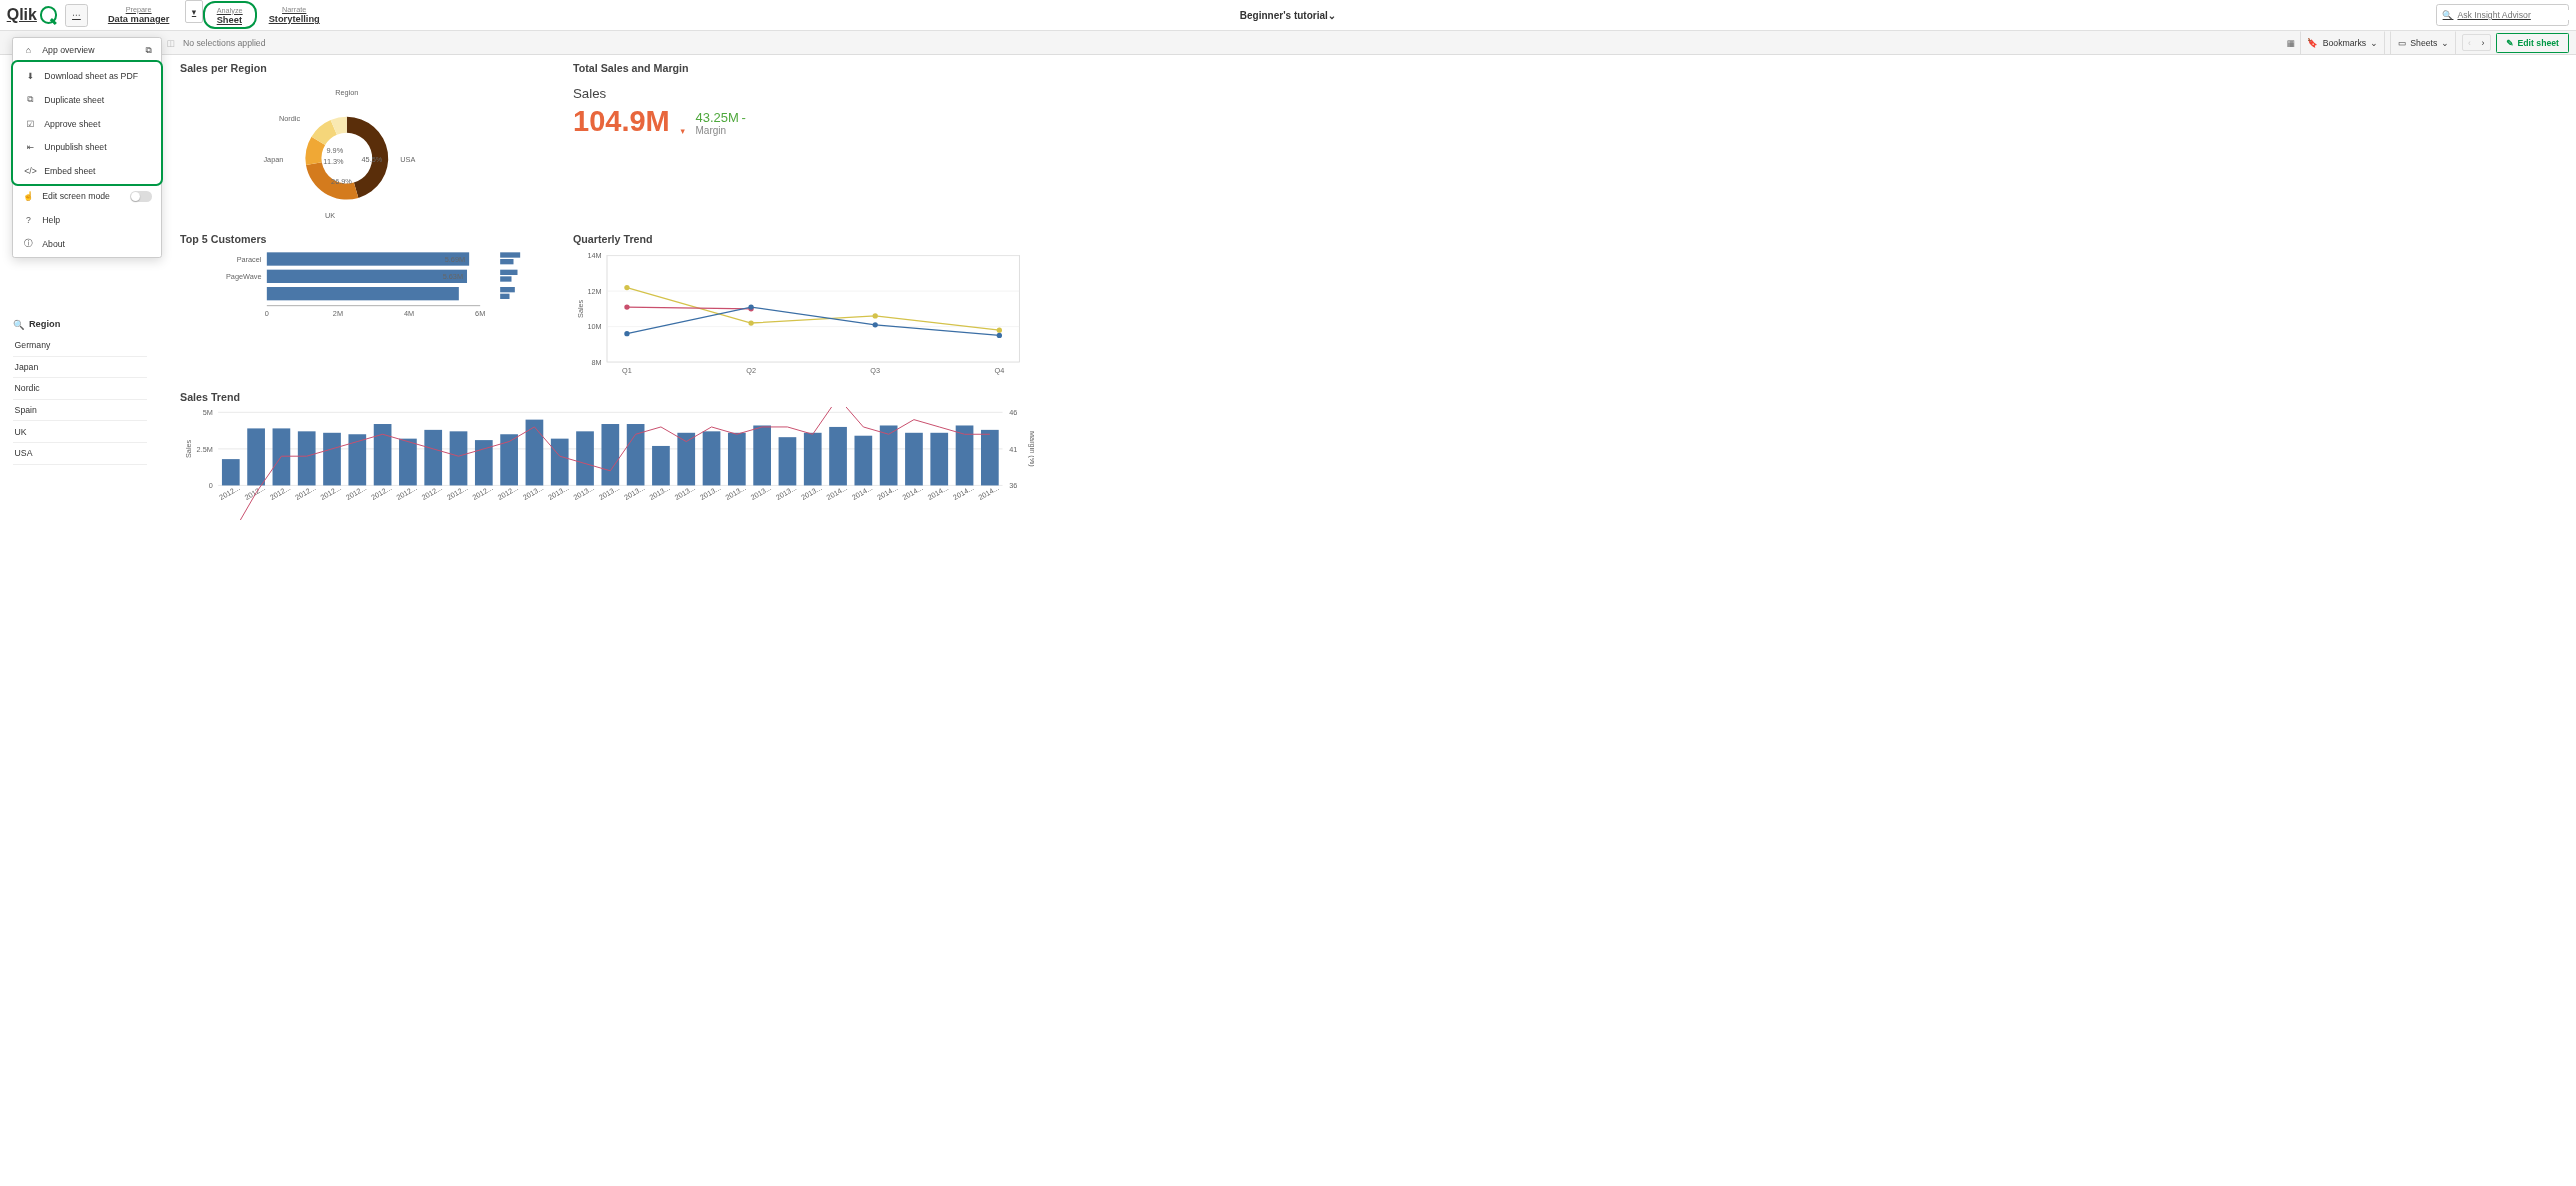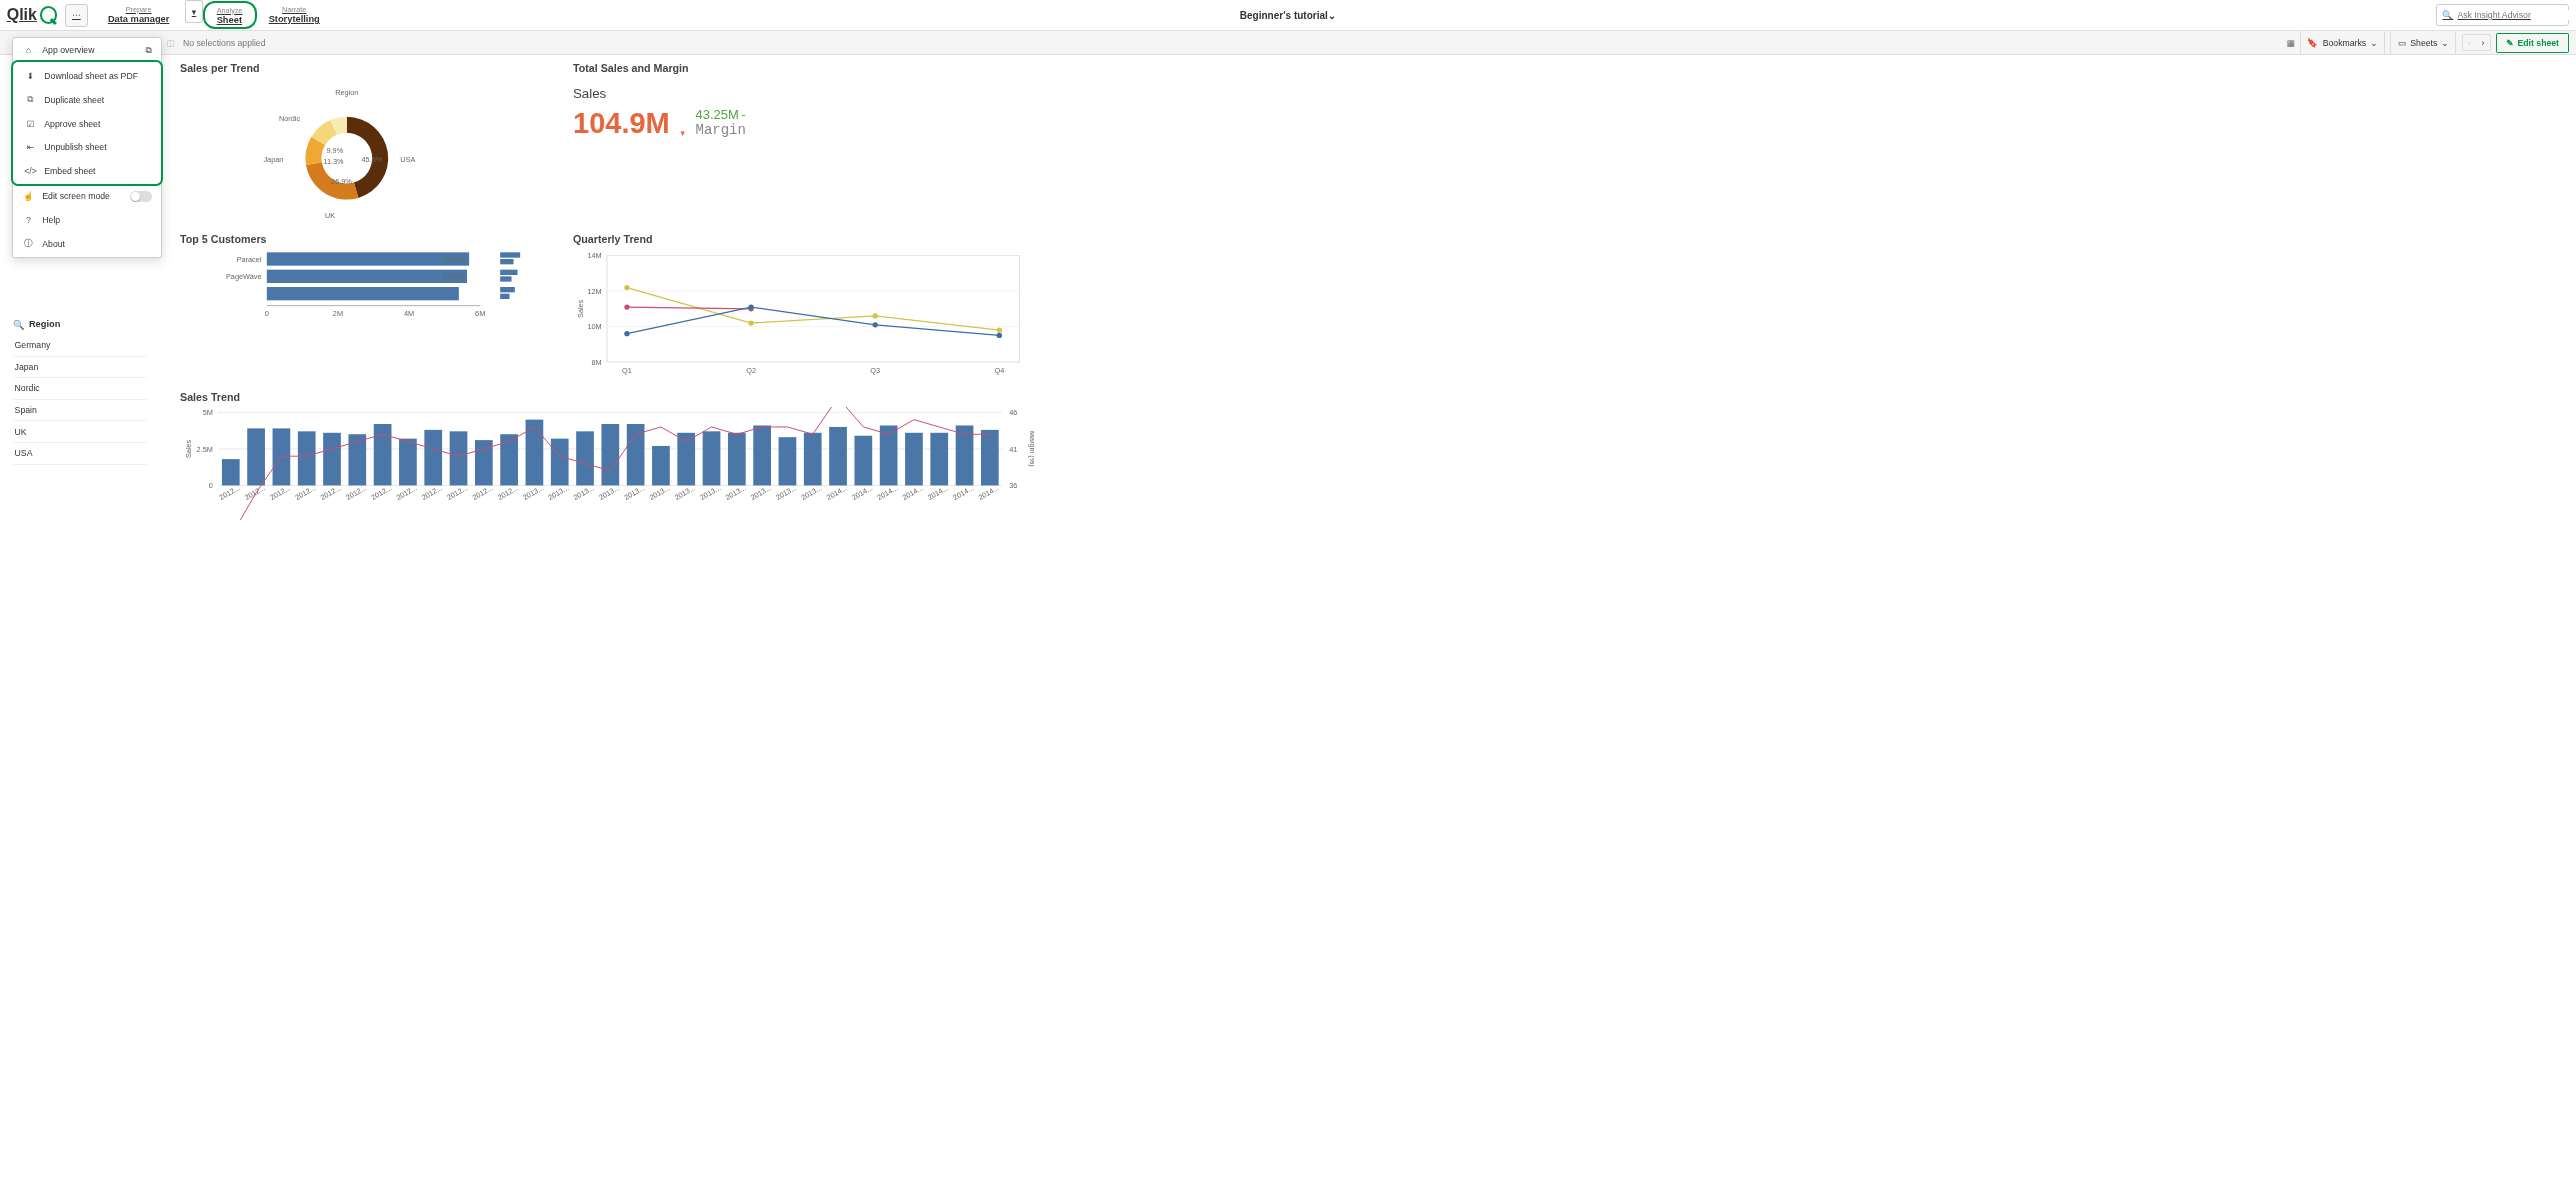--- a/index.html
+++ b/index.html
@@ -45,21 +45,21 @@
 .filter-item { padding: 5.3px 1.3px; border-bottom: 0.7px solid #eee; font-size: 8.7px; cursor: pointer; }
 
 .dash { flex: 1; padding: 6.7px 20px; display: grid; grid-template-columns: 373px 253px 213px; grid-template-rows: auto auto auto; gap: 6.7px 20px; }
 .panel-title { font-weight: 700; font-size: 10.7px; color: #444; margin-bottom: 4px; }
 
 .kpi-row { display: flex; align-items: flex-end; gap: 10.7px; margin-top: 6.7px; }
 .kpi-label { font-size: 13.3px; color: #444; }
 .kpi-big { font-size: 29px; font-weight: 600; color: #e8663c; line-height: 1; }
 .kpi-sub { display: flex; flex-direction: column; }
 .kpi-sub .v { color: #4fa83d; font-size: 13px; font-weight: 500; display: flex; align-items: center; gap: 2.7px; }
-.kpi-sub .l { color: #888; font-size: 14px; font-family: Liberation Mono, monospace; }
+.kpi-sub .l { color: #888; font-size: 10px; }
 
 .gauge-bar { height: 9.3px; display: flex; position: relative; margin-top: 4px; }
 .gauge-bar .seg1 { flex: 50; background: #e8663c; }
 .gauge-bar .seg2 { flex: 50; background: #4fa83d; }
 .gauge-bar .marker { position: absolute; left: 91%; top: -2px; width: 2px; height: 13.3px; background: #222; }
 .gauge-labels { display: flex; justify-content: space-between; font-size: 7.3px; color: #666; margin-bottom: 1.3px; }
 .gauge-val { text-align: right; font-size: 8px; color: #555; margin-top: 2.7px; }
 
 svg text { font-size: 11px; fill: #666; }
 
@@ -186,21 +186,21 @@
           <div class="filter-item">Spain</div>
           <div class="filter-item">UK</div>
           <div class="filter-item">USA</div>
         </div>
     </div>
   </div>
 
   <div class="dash">
 
     <div>
-      <div class="panel-title">Sales per Trend</div>
+      <div class="panel-title">Sales per Region</div>
       <svg id="donut" width="347" height="147" viewBox="0 0 520 220" style="font-size:13px">
           <text x="250" y="25" text-anchor="middle">Region</text>
           <path d="M250,58 A62,62 0 0 1 267.2974485744322,179.53820851197048 L260.6016620294907,156.49116005572384 A38,38 0 0 0 250,82 Z" fill="#5a2e0a"></path>
           <path d="M267.2974485744322,179.53820851197048 A62,62 0 0 1 188.82547145911218,130.0835042420828 L212.50593412010102,126.18021227740559 A38,38 0 0 0 260.6016620294907,156.49116005572384 Z" fill="#d47b1d"></path>
           <path d="M188.82547145911218,130.0835042420828 A62,62 0 0 1 197.0347992346437,87.77132475751598 L217.5374575954268,100.24694098041303 A38,38 0 0 0 212.50593412010102,126.18021227740559 Z" fill="#f0a835"></path>
           <path d="M197.0347992346437,87.77132475751598 A62,62 0 0 1 225.7348326560935,62.94562546331601 L235.12780066018632,85.03118980009691 A38,38 0 0 0 217.5374575954268,100.24694098041303 Z" fill="#f5d67a"></path>
           <path d="M225.7348326560935,62.94562546331601 A62,62 0 0 1 250.00000000000006,58 L250.00000000000003,82 A38,38 0 0 0 235.12780066018632,85.03118980009691 Z" fill="#f9e9b2"></path>
           <text x="272" y="125" text-anchor="start">45.5%</text>
           <text x="242" y="158" text-anchor="middle">26.9%</text>
           <text x="230" y="128" text-anchor="middle">11.3%</text>

